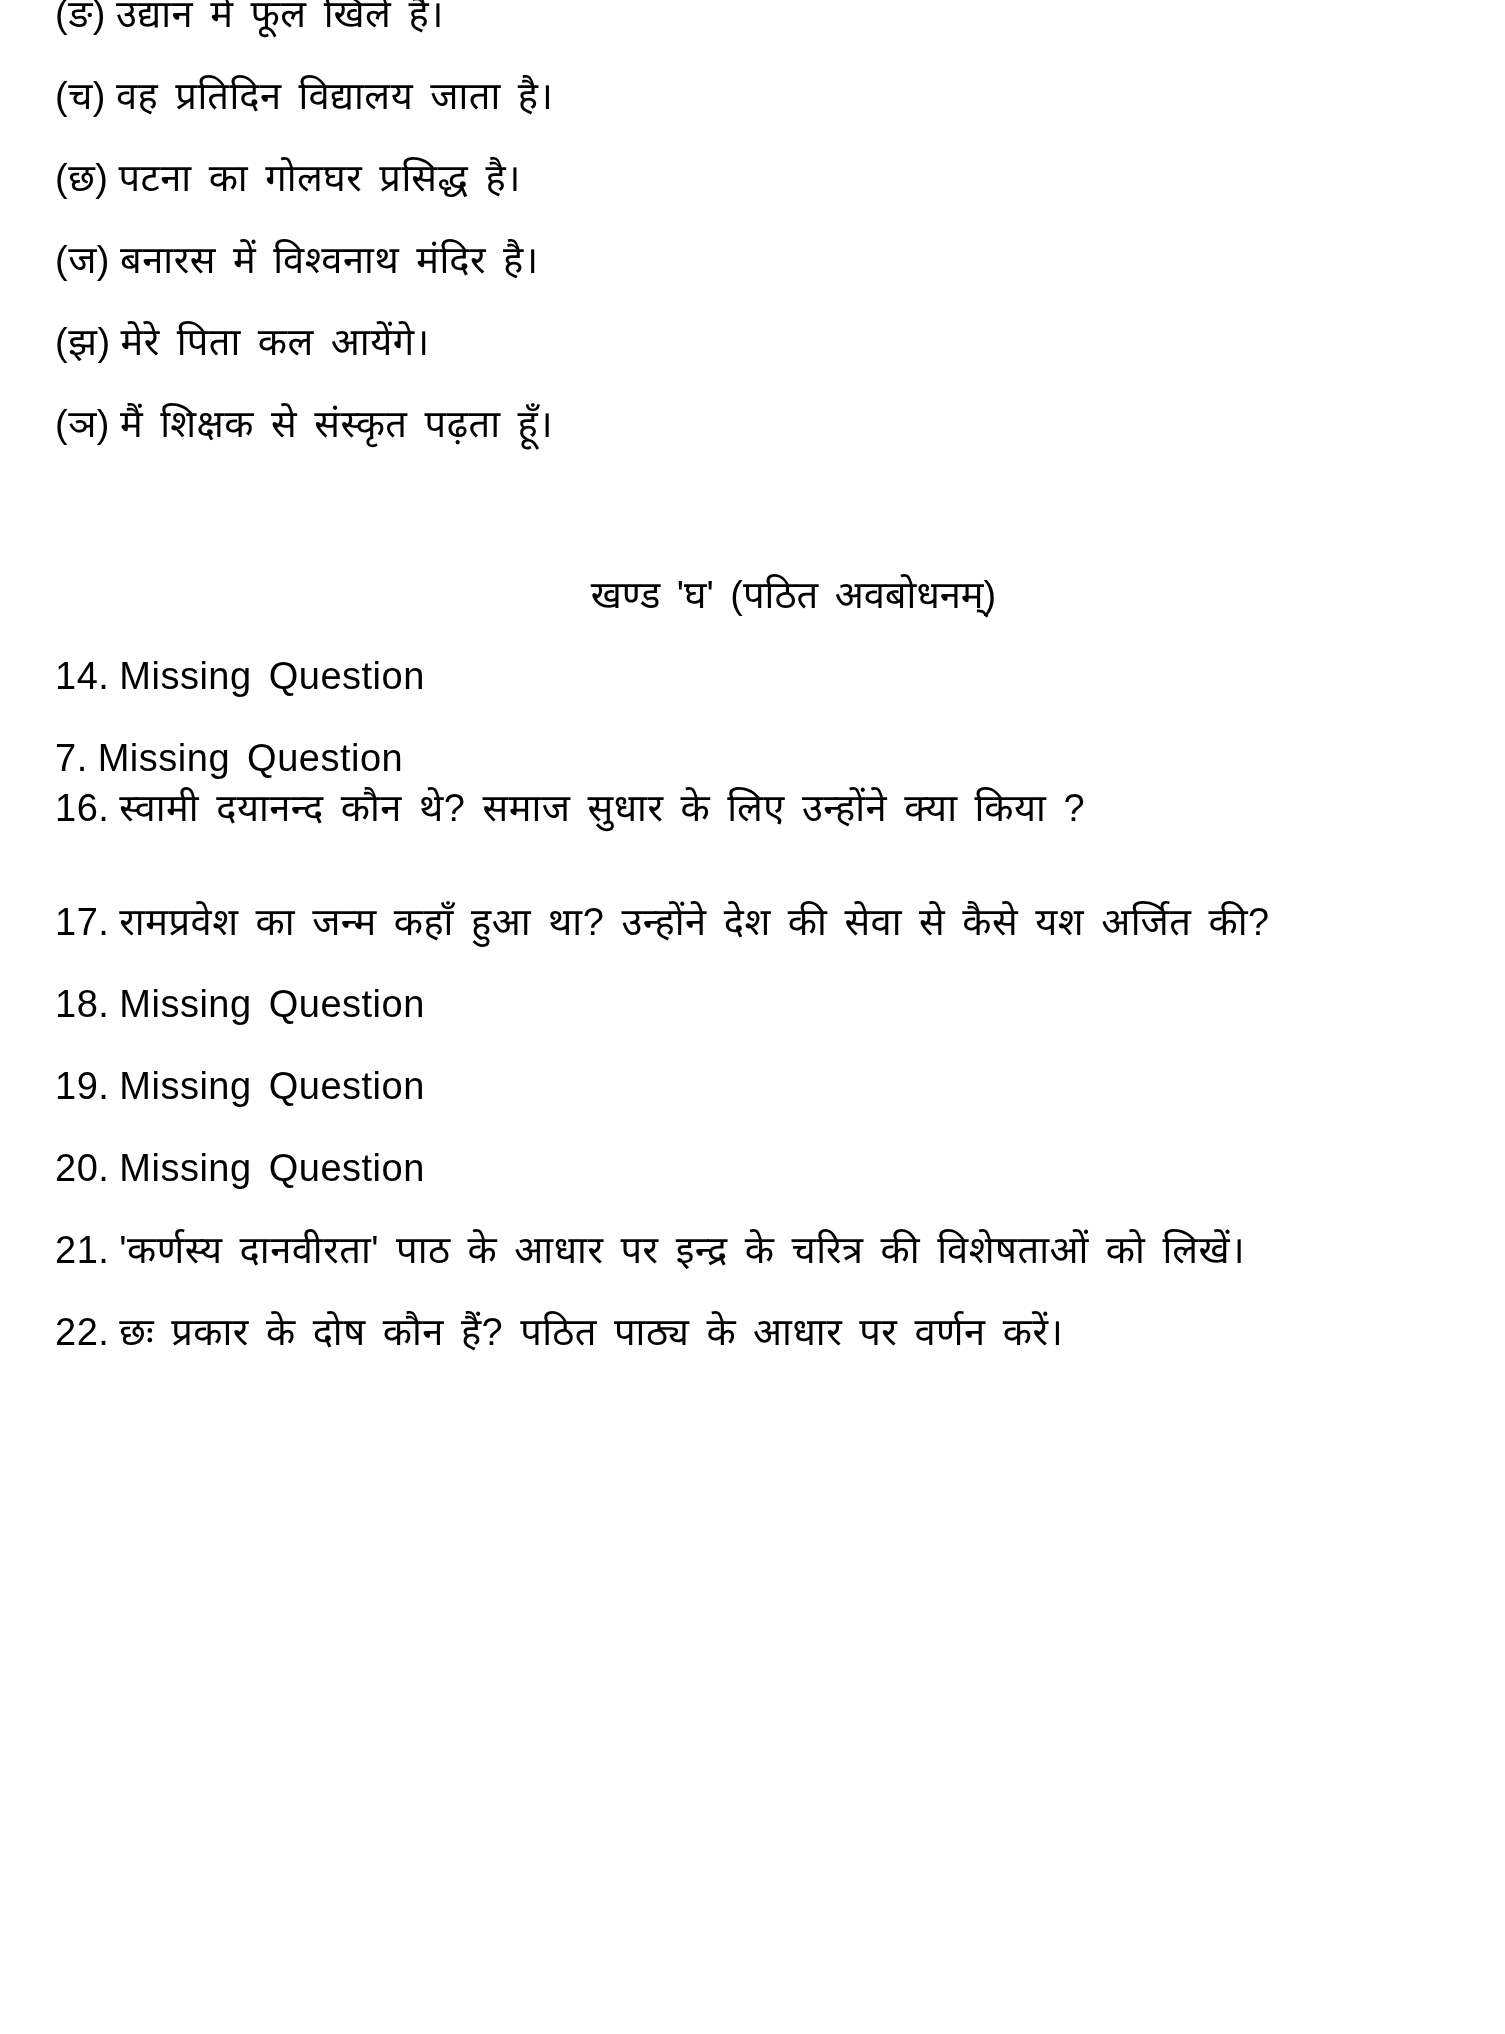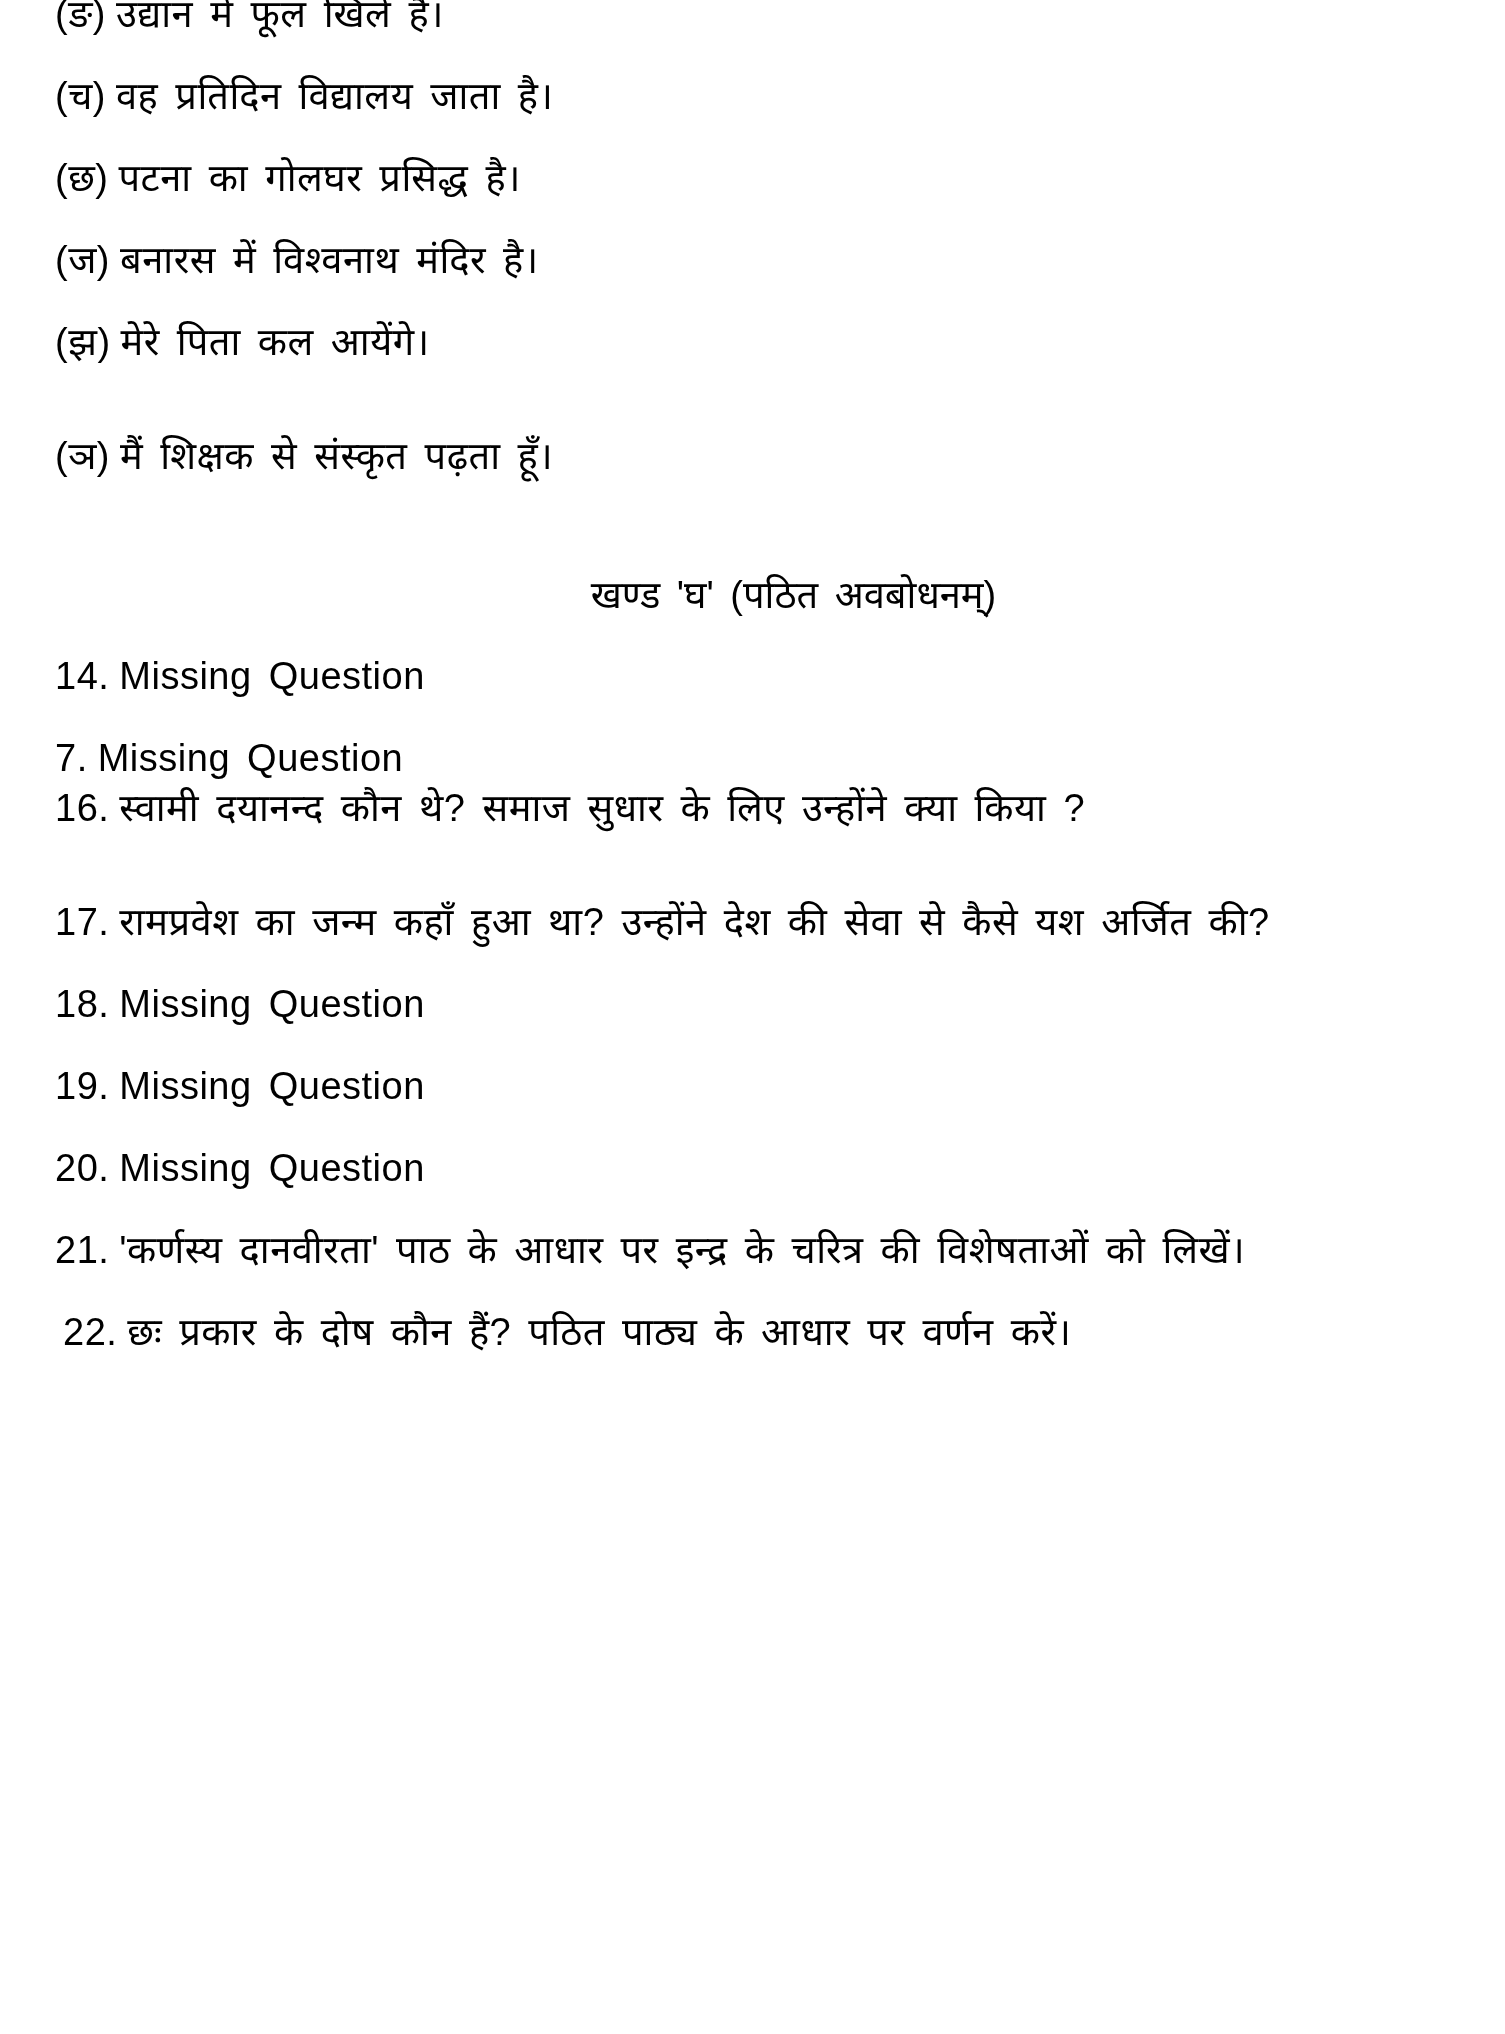--- a/index.html
+++ b/index.html
@@ -57,21 +57,21 @@
   </div>
   <div class="line" style="top:154px;">
     <span class="num">(छ)</span><span>पटना का गोलघर प्रसिद्ध है।</span>
   </div>
   <div class="line" style="top:236px;">
     <span class="num">(ज)</span><span>बनारस में विश्वनाथ मंदिर है।</span>
   </div>
   <div class="line" style="top:318px;">
     <span class="num">(झ)</span><span>मेरे पिता कल आयेंगे।</span>
   </div>
-  <div class="line" style="top:400px;margin-top:32px;">
+  <div class="line" style="top:400px;">
     <span class="num">(ञ)</span><span>मैं शिक्षक से संस्कृत पढ़ता हूँ।</span>
   </div>
 
   <div class="heading" style="top:571px;">खण्ड 'घ' (पठित अवबोधनम्)</div>
 
   <div class="line" style="top:652px;">
     <span class="num">14.</span><span>Missing Question</span>
   </div>
   <div class="line" style="top:734px;">
     <span class="num">7.</span><span>Missing Question</span>
@@ -87,17 +87,17 @@
   </div>
   <div class="line" style="top:1062px;">
     <span class="num">19.</span><span>Missing Question</span>
   </div>
   <div class="line" style="top:1144px;">
     <span class="num">20.</span><span>Missing Question</span>
   </div>
   <div class="line" style="top:1226px;">
     <span class="num">21.</span><span>'कर्णस्य दानवीरता' पाठ के आधार पर इन्द्र के चरित्र की विशेषताओं को लिखें।</span>
   </div>
-  <div class="line" style="top:1308px;margin-left:8px;">
+  <div class="line" style="top:1308px;">
     <span class="num">22.</span><span>छः प्रकार के दोष कौन हैं? पठित पाठ्य के आधार पर वर्णन करें।</span>
   </div>
 
 </div>
 
 </body></html>

